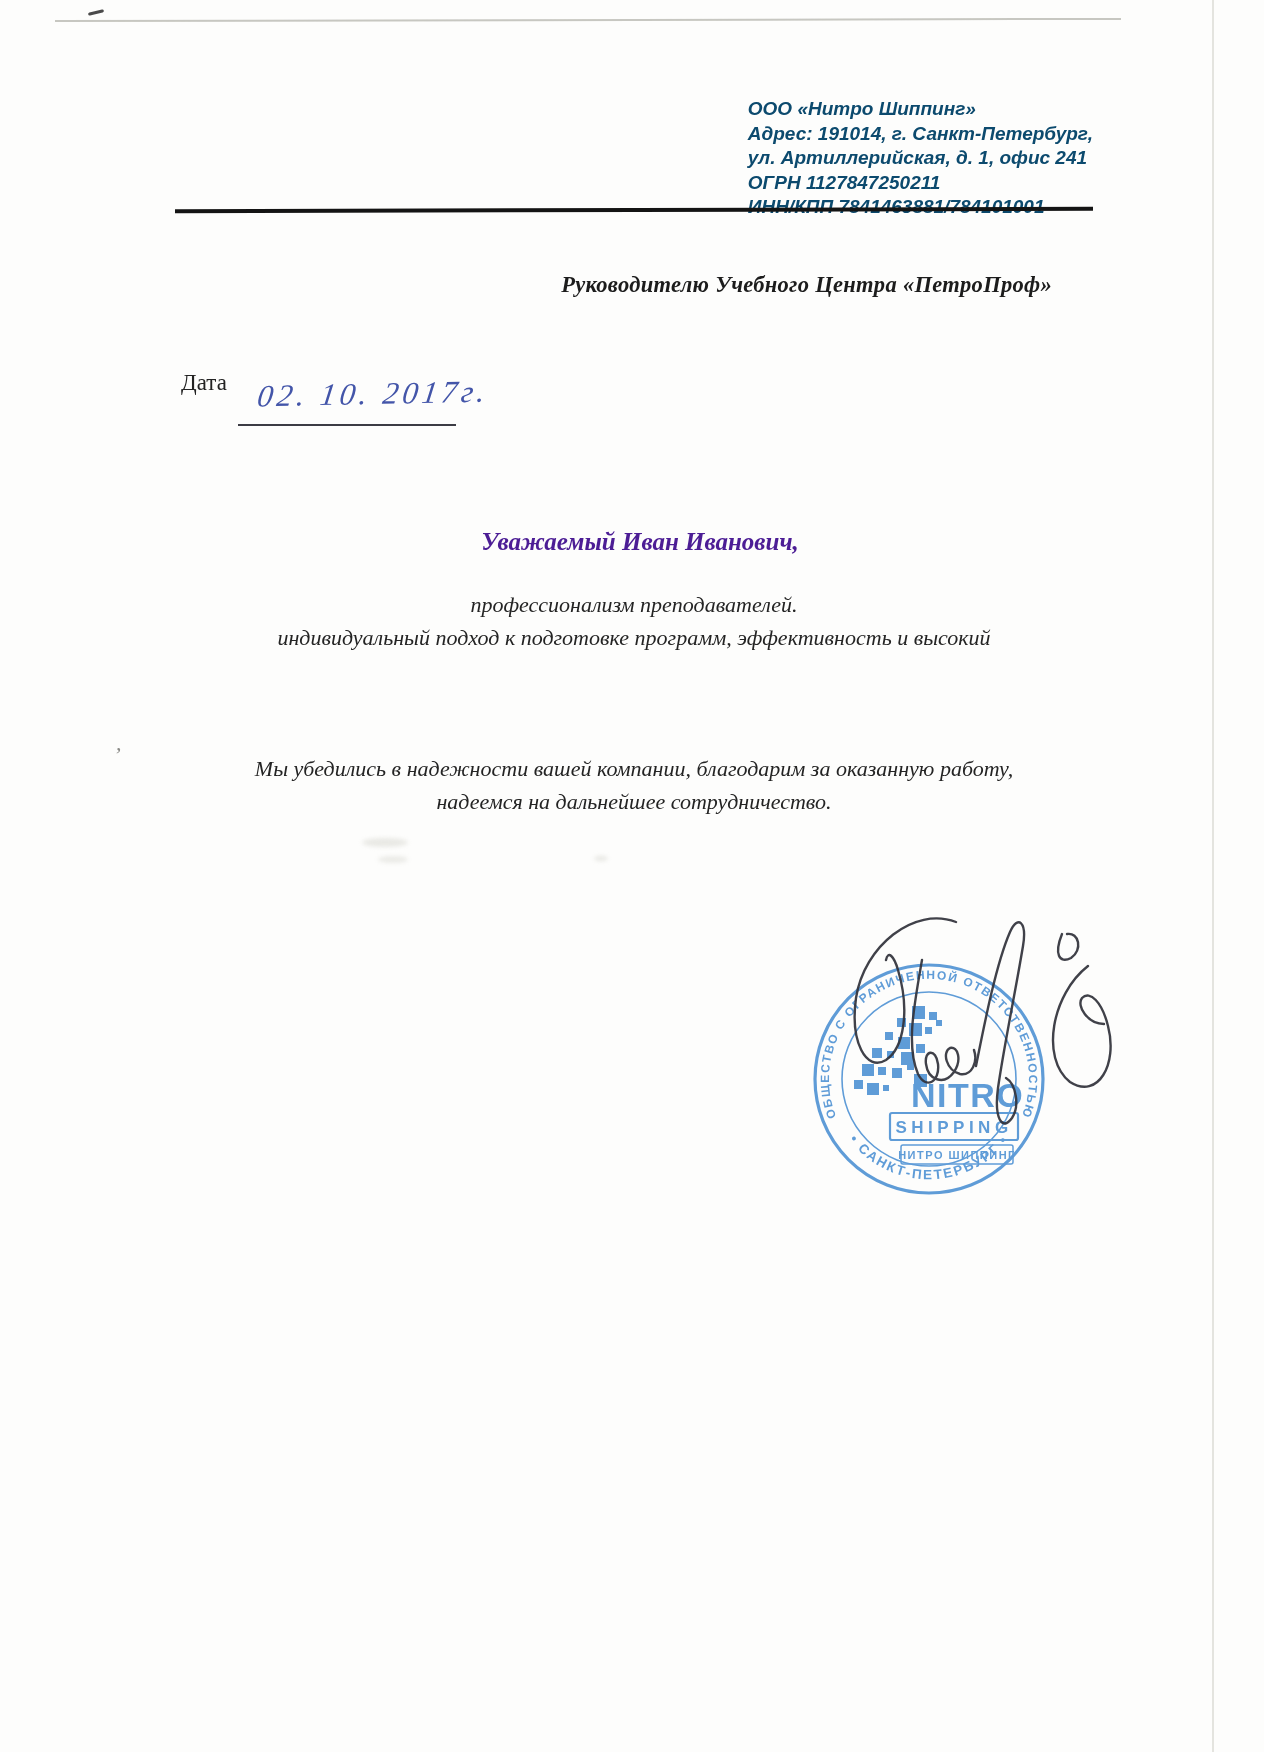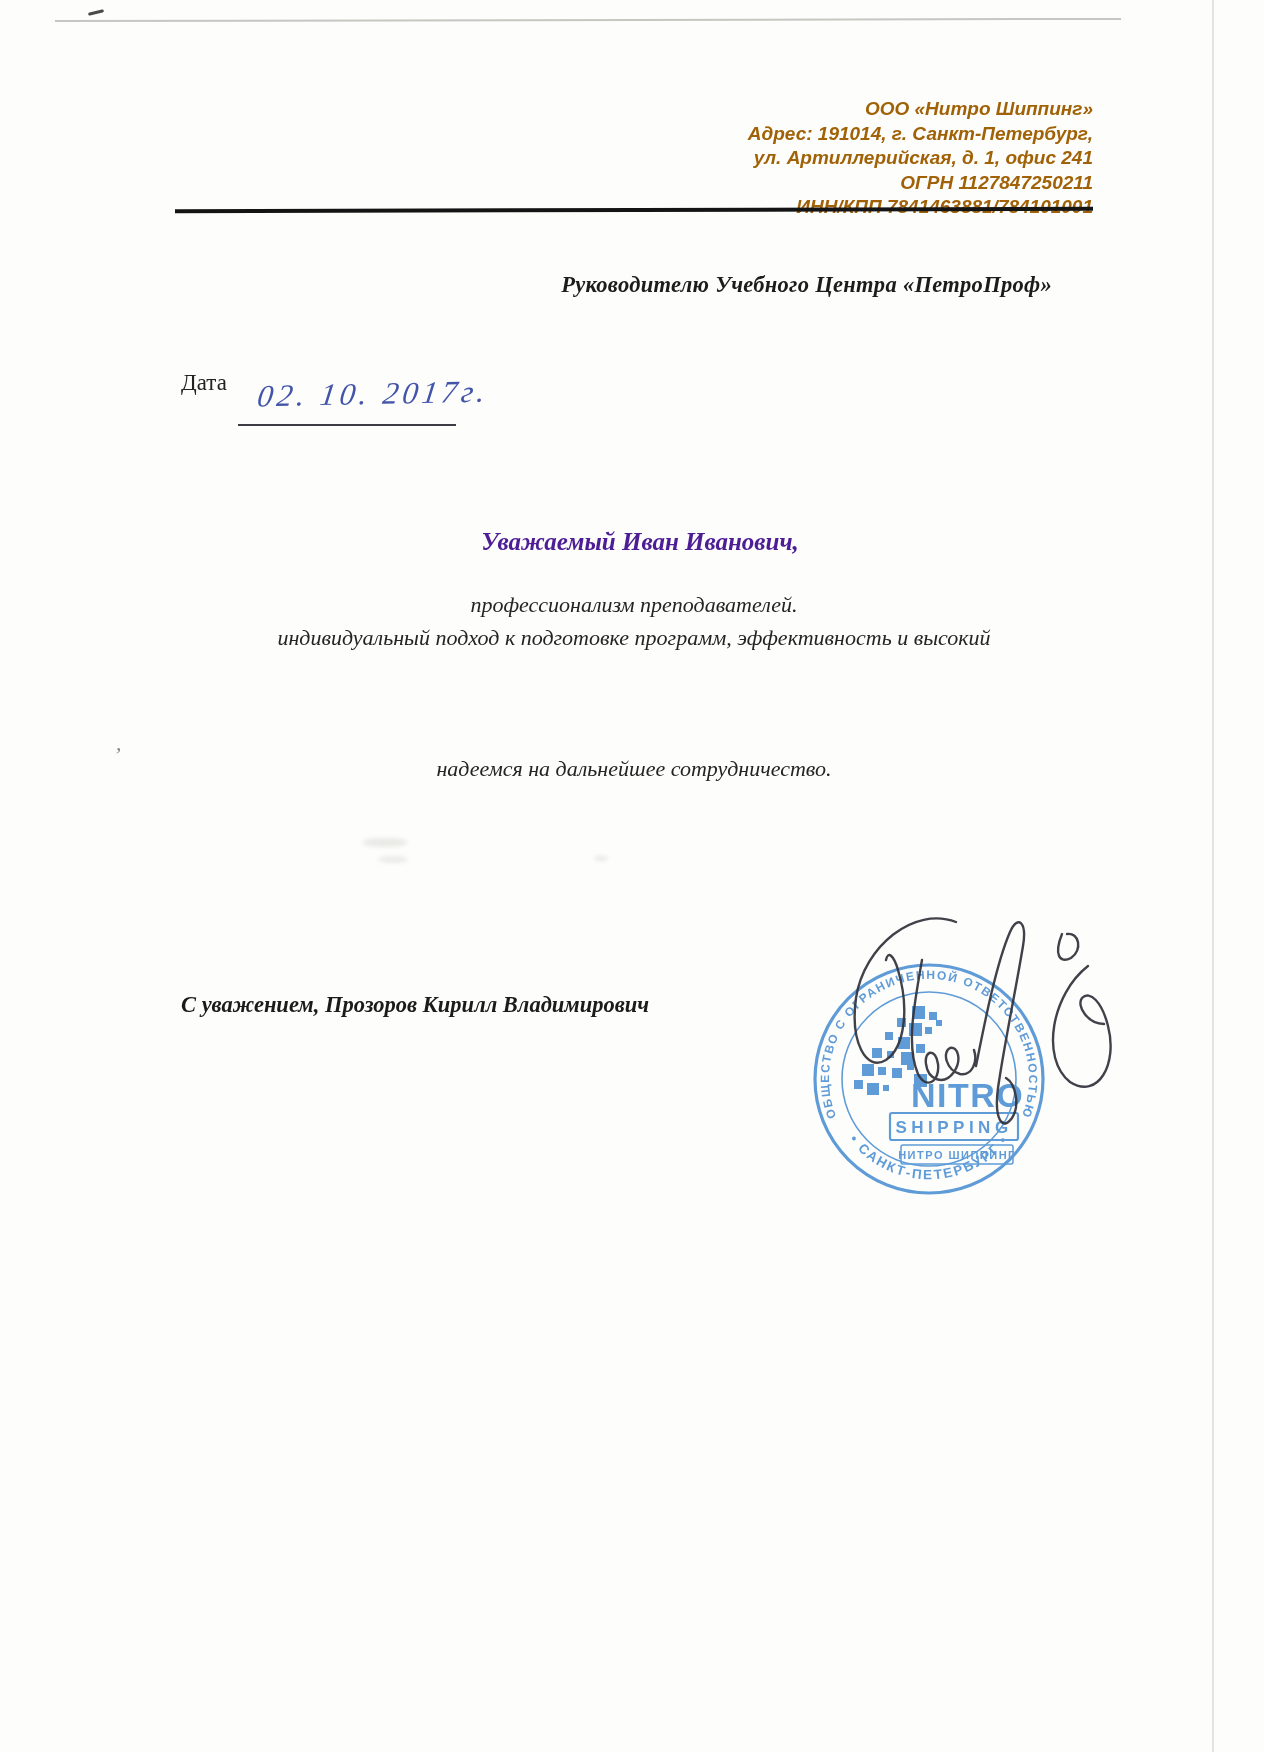--- a/index.html
+++ b/index.html
@@ -18,24 +18,23 @@
   .scan-right-line{position:absolute;left:1212px;top:0;width:2px;height:1752px;background:#e4e4df;}
   .stray-comma{position:absolute;left:116px;top:730px;font-size:22px;font-style:italic;color:#8a8a86;}
   .smudge{position:absolute;background:#d9d9d2;border-radius:50%;filter:blur(2px);}
   .smudge.a{left:362px;top:838px;width:46px;height:9px;opacity:.55;}
   .smudge.b{left:378px;top:856px;width:30px;height:7px;opacity:.5;}
   .smudge.c{left:594px;top:856px;width:14px;height:5px;opacity:.6;}
 
   
   .letterhead{
     position:absolute;top:97px;right:171px;
-    text-align:right;
     font-family:"Liberation Sans", sans-serif;
     font-weight:bold;font-style:italic;
-    font-size:19px;line-height:24.5px;color:#a16207;margin-left:11px;
+    font-size:19px;line-height:24.5px;color:#0c4a6e;margin-left:11px;
   }
   .header-rule{position:absolute;left:175px;top:208px;width:918px;height:4px;background:#141414;transform:rotate(-0.15deg);}
 
   
   .addressee{
     position:absolute;top:272px;right:212px;
     font-size:22.5px;font-weight:bold;font-style:italic;
     white-space:nowrap;letter-spacing:.3px;color:#1c1c1c;text-align:center;
   }
 
@@ -106,24 +105,24 @@
   <div class="date-value">02. 10. 2017г.</div>
 
   <div class="salutation">Уважаемый Иван Иванович,</div>
 
   <div class="para para1">
     <div>профессионализм преподавателей.</div>
     <div>индивидуальный подход к подготовке программ, эффективность и высокий</div>
   </div>
 
   <div class="para para2">
+    <div>Мы  убедились в надежности вашей компании, благодарим за оказанную работу,</div>
     <div>надеемся на дальнейшее сотрудничество.</div>
   </div>
 
-  <div class="signoff">С уважением, Прозоров Кирилл Владимирович</div>
 
   <svg class="stamp" viewBox="0 0 246 246">
     <defs>
       <path id="arcTop" d="M 29,157 A 100,100 0 1 1 217,157"></path>
       <path id="arcBottom" d="M 42,182 A 100,100 0 0 0 204,182"></path>
     </defs>
     <circle cx="123" cy="123" r="114" fill="none" stroke="#4a8fd3" stroke-width="3.2"></circle>
     <circle cx="123" cy="123" r="87" fill="none" stroke="#4a8fd3" stroke-width="1.6"></circle>
 
     <text class="ring-t">

